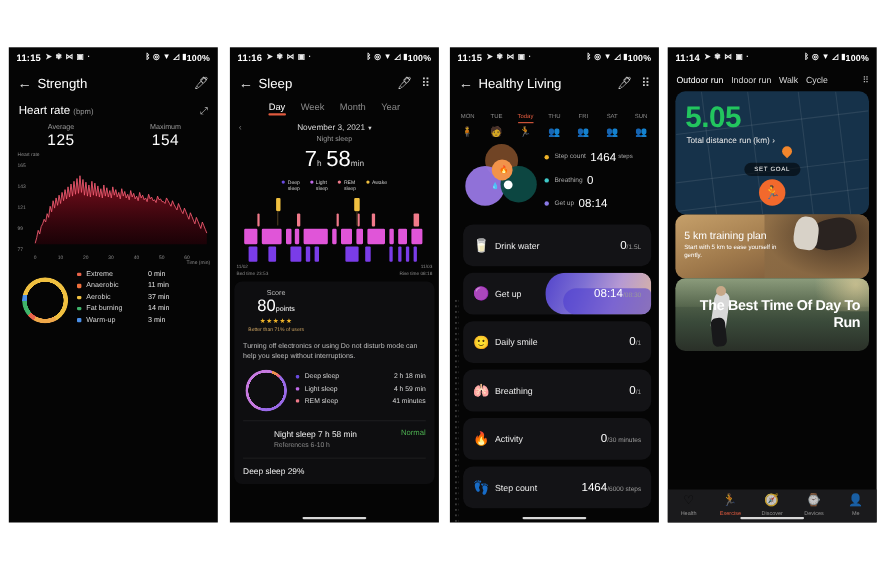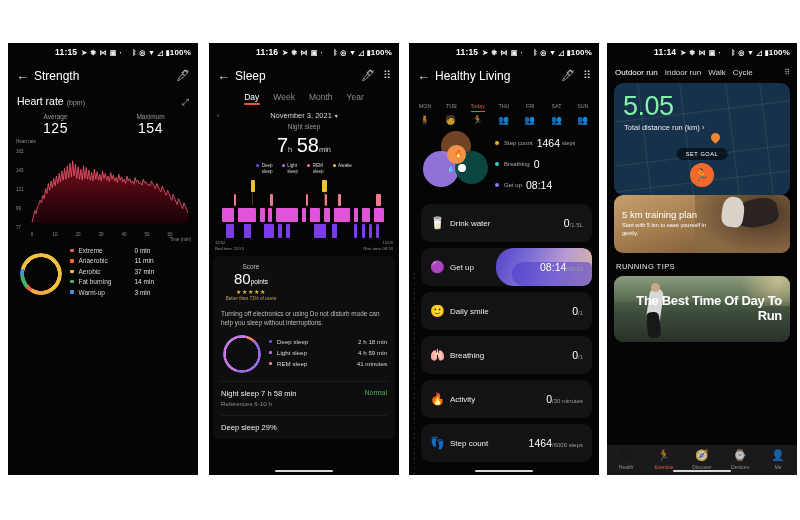--- a/index.html
+++ b/index.html
@@ -2,21 +2,21 @@
 <html><head>
 <meta charset="utf-8">
 <style>
   * { margin:0; padding:0; box-sizing:border-box; }
   html,body { width:800px; height:520px; background:#ffffff; font-family:"Liberation Sans", sans-serif; }
   .stage { position:relative; width:800px; height:520px; background:#fff; overflow:hidden; }
   .phone { position:absolute; top:43px; width:190px; height:432px; background:#050505; overflow:hidden; }
   #p1 { left:8px; } #p2 { left:209px; } #p3 { left:409px; } #p4 { left:607px; }
 
   
-  .statusbar { height:18px; display:flex; align-items:center; padding:0 7px; color:#fff; font-size:8.5px; font-weight:bold; letter-spacing:.2px;margin-left:40px;}
+  .statusbar { height:18px; display:flex; align-items:center; padding:0 7px; color:#fff; font-size:8.5px; font-weight:bold; letter-spacing:.2px;}
   .sb-time { margin-right:4px; }
   .sb-icons-l { display:flex; gap:3px; align-items:center; font-size:7px; opacity:.92;}
   .sb-spacer { flex:1; }
   .sb-icons-r { display:flex; gap:2.5px; align-items:center; font-size:7px;}
   .sb-batt { font-size:8px; font-weight:bold; }
   .ic { display:inline-block; line-height:1; }
 
   
   .apphdr { display:flex; align-items:center; padding:7px 8px 4px 8px; color:#fff; }
   .apphdr .back { font-size:13px; width:16px; color:#dcdcdc;}
@@ -84,21 +84,21 @@
   .sbreak { display:flex; align-items:center; margin-top:8px;}
   .sdonut { width:38px;height:38px;border-radius:50%;margin:0 8px 0 2px;flex:none;
     background:conic-gradient(#c77ae0 0deg 18deg,#f09050 18deg 34deg,#e86a8a 34deg 44deg,#9a6ae8 44deg 200deg,#c77ae0 200deg 360deg);
     -webkit-mask: radial-gradient(circle, transparent 60%, #000 61%);
     mask: radial-gradient(circle, transparent 60%, #000 61%);}
   .sbl { flex:1; }
   .sbrow { display:flex; align-items:center; font-size:6.2px; color:#d6d6d6; margin-bottom:4px;}
   .sbrow .dot{width:3px;height:3px;border-radius:1px;margin-right:5px;}
   .sbrow .n { flex:1;}
   .sumrow { display:flex; align-items:flex-start; margin-top:8px; padding-top:7px; border-top:1px solid #1d1d1f;}
-  .sumrow .txt { flex:1;}
+  .sumrow .txt { flex:1;margin-left:28px;}
   .sumrow .t1 { font-size:7.6px; color:#efefef;}
   .sumrow .t2 { font-size:6.2px; color:#8d8d8d; margin-top:2px;}
   .sumrow .ok { font-size:7px; color:#4caf50; }
   .deeprow { font-size:7.6px; color:#efefef; margin-top:8px; padding-top:7px; border-top:1px solid #1d1d1f;}
 
   
   .hl-date { text-align:center; font-size:7.5px; color:#e6e6e6; margin-top:7px;}
   .wkrow { display:flex; margin-top:7px; padding:0 3px;}
   .wk { flex:1; text-align:center;}
   .wk .d { font-size:5.4px; color:#8d8d8d; padding-bottom:2px; display:inline-block;}
@@ -122,21 +122,21 @@
     background-size:3px 5px;}
   .tiles-scroll { margin-top:3px; }
 
   
   .rtabs { display:flex; align-items:flex-end; padding:7px 7px 6px 8px; color:#d8d8d8; gap:7px;}
   .rtab { font-size:8px; color:#d8d8d8;}
   .rtab.on { color:#fff;}
   .mapcard { position:relative; margin:0 7px; height:112px; border-radius:9px; overflow:hidden; background:#16324a;}
   .mapgrid { position:absolute; inset:0; }
   .mapln { position:absolute; background:rgba(255,255,255,.09);}
-  .bigkm { position:absolute; left:9px; top:8px; color:#86efac; font-size:27px; font-weight:normal; letter-spacing:-.5px;}
+  .bigkm { position:absolute; left:9px; top:8px; color:#22c55e; font-size:27px; font-weight:bold; letter-spacing:-.5px;}
   .kmlab { position:absolute; left:10px; top:40px; color:#e8e8e8; font-size:7.5px;}
   .pin { position:absolute; left:97px; top:50px; width:9px; height:9px; border-radius:50% 50% 50% 0; transform:rotate(-45deg); background:#f2862c;}
   .setgoal { position:absolute; left:50%; transform:translateX(-50%); top:65px; background:rgba(0,0,0,.55); color:#fff; font-size:5.6px; letter-spacing:.6px; padding:3px 9px; border-radius:9px;}
   .runbtn { position:absolute; left:50%; transform:translateX(-50%); top:80px; width:24px; height:24px; border-radius:50%; background:#f2692c; display:flex; align-items:center; justify-content:center; font-size:12px;}
   .sechdr { display:flex; align-items:center; padding:9px 9px 5px 9px;}
   .sechdr .st { font-size:7.6px; color:#e8e8e8; letter-spacing:.4px; flex:1;}
   .sechdr .sc2 { font-size:8px; color:#8d8d8d;}
   .photo { position:relative; margin:0 7px; border-radius:9px; overflow:hidden;}
   .photo .cap { position:absolute; left:8px; color:#fff;}
   .p1t { font-size:9.5px; top:14px;}
@@ -574,23 +574,20 @@
 
 
     <div class="photo" style="height:58px;background:linear-gradient(160deg,#c6a06a 0%,#a07a4c 45%,#6a4a30 100%);">
       <div style="position:absolute;right:0;top:0;width:95px;height:58px;background:radial-gradient(ellipse at 70% 30%, #3a2a1e 0%, #8a6a44 70%);opacity:.85;"></div>
       <div style="position:absolute;right:12px;top:4px;width:44px;height:28px;background:#2a2320;border-radius:50% 40% 30% 50%;transform:rotate(-12deg);"></div>
       <div style="position:absolute;right:46px;top:2px;width:22px;height:30px;background:#d8d2c8;border-radius:40% 45% 30% 35%;transform:rotate(8deg);"></div>
       <div class="cap p1t">5 km training plan</div>
       <div class="cap p1s">Start with 5 km to ease yourself in gently.</div>
     </div>
 
-    <div class="sechdr">
-      <span class="st">RUNNING TIPS</span>
-    </div>
 
     <div class="photo" style="height:66px;background:linear-gradient(180deg,#6a7a5a 0%,#3a4a3a 60%,#2a3028 100%);">
       <div style="position:absolute;left:0;top:0;width:100%;height:26px;background:linear-gradient(180deg,#9aaa8a,#5a6a50);opacity:.7;"></div>
       <div style="position:absolute;right:0;top:0;width:60px;height:30px;background:radial-gradient(circle at 80% 20%, #f0d8a0, transparent 70%);opacity:.6;"></div>
       <div style="position:absolute;left:34px;top:12px;width:14px;height:34px;background:#d8d8d8;border-radius:7px 7px 3px 3px;transform:rotate(8deg);"></div>
       <div style="position:absolute;left:33px;top:36px;width:13px;height:26px;background:#18181a;border-radius:5px;transform:rotate(-6deg);"></div>
       <div style="position:absolute;left:37px;top:7px;width:9px;height:9px;border-radius:50%;background:#c8a888;"></div>
       <div class="tipstxt">The Best Time Of Day To Run</div>
     </div>
 

